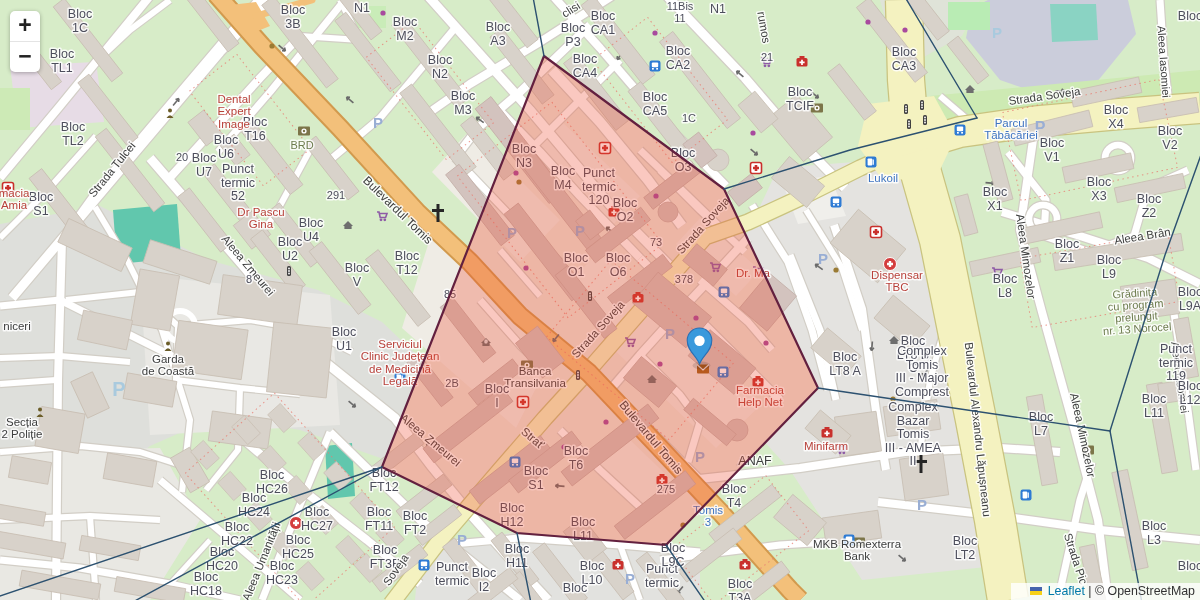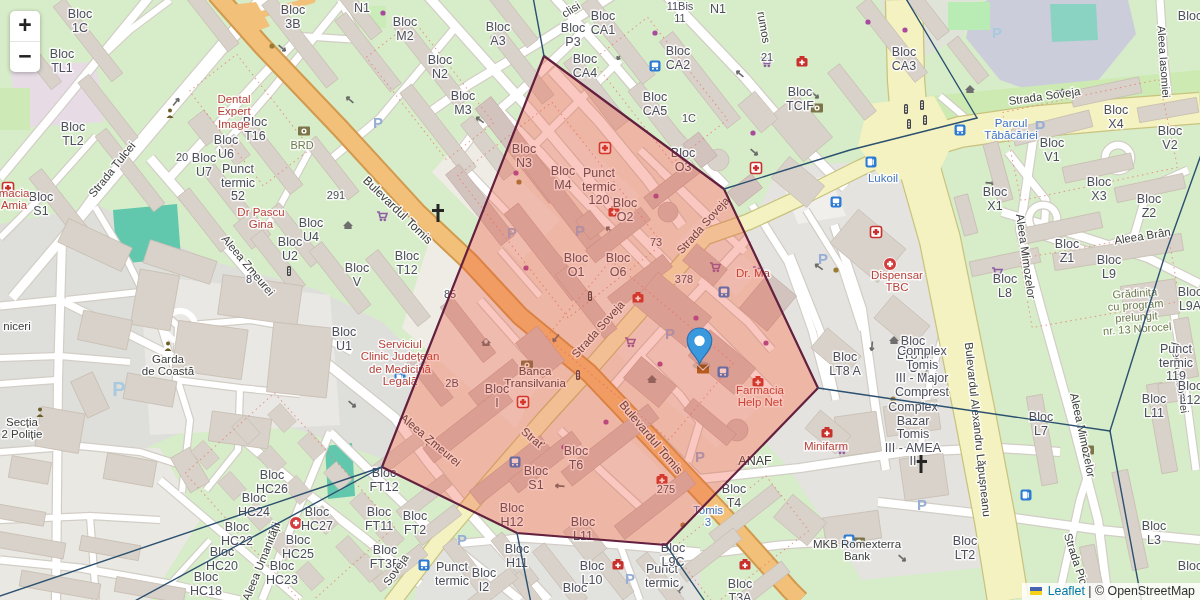--- a/index.html
+++ b/index.html
@@ -1,18 +1,18 @@
 <!DOCTYPE html>
 <html><head><meta charset="utf-8"><style>
 html,body{margin:0;padding:0;background:#dde6cf;}
 #map{position:relative;width:1200px;height:600px;overflow:hidden;font-family:"Liberation Sans",sans-serif;}
 .zoomctl{position:absolute;left:10px;top:11px;width:30px;background:#fff;border-radius:5px;box-shadow:0 1px 4px rgba(0,0,0,0.3);z-index:10;}
 .zoomctl div{width:30px;height:30px;line-height:28px;text-align:center;font-size:23px;font-weight:bold;color:#222;}
 .zoomctl .zin{border-bottom:1px solid #e4e4e4;}
-.attrib{position:absolute;right:0;bottom:0;background:rgba(255,255,255,0.8);padding:1px 5px 2px 8px;font-size:12.4px;color:#333;z-index:10;white-space:nowrap;}
+.attrib{position:absolute;right:0;bottom:0;background:rgba(255,255,255,0.8);padding:1px 5px 2px 19px;font-size:12.4px;color:#333;z-index:10;white-space:nowrap;}
 .attrib a{color:#0078a8;text-decoration:none;}
 .flag{display:inline-block;width:12px;height:8px;position:relative;top:0px;margin-right:2px;}
 </style></head><body>
 <div id="map">
 <svg width="1200" height="600" font-family="Liberation Sans, sans-serif">
 <rect width="1200" height="600" fill="#dcead0"></rect>
 <polygon points="0.0,0.0 1200.0,0.0 1200.0,600.0 0.0,600.0" fill="#d7ecc8"></polygon>
 <polygon points="0.0,224.0 100.0,206.0 208.0,260.0 318.0,290.0 382.0,322.0 462.0,398.0 468.0,424.0 392.0,462.0 300.0,430.0 218.0,416.0 150.0,446.0 60.0,520.0 0.0,545.0" fill="#dedfdb"></polygon>
 <polygon points="420.0,545.0 520.0,532.0 700.0,548.0 700.0,600.0 415.0,600.0" fill="#e2e2df"></polygon>
 <polygon points="778.0,168.0 905.0,158.0 960.0,262.0 1000.0,430.0 1005.0,565.0 862.0,580.0 790.0,470.0 745.0,420.0 700.0,300.0 748.0,232.0" fill="#e4e3e0"></polygon>

